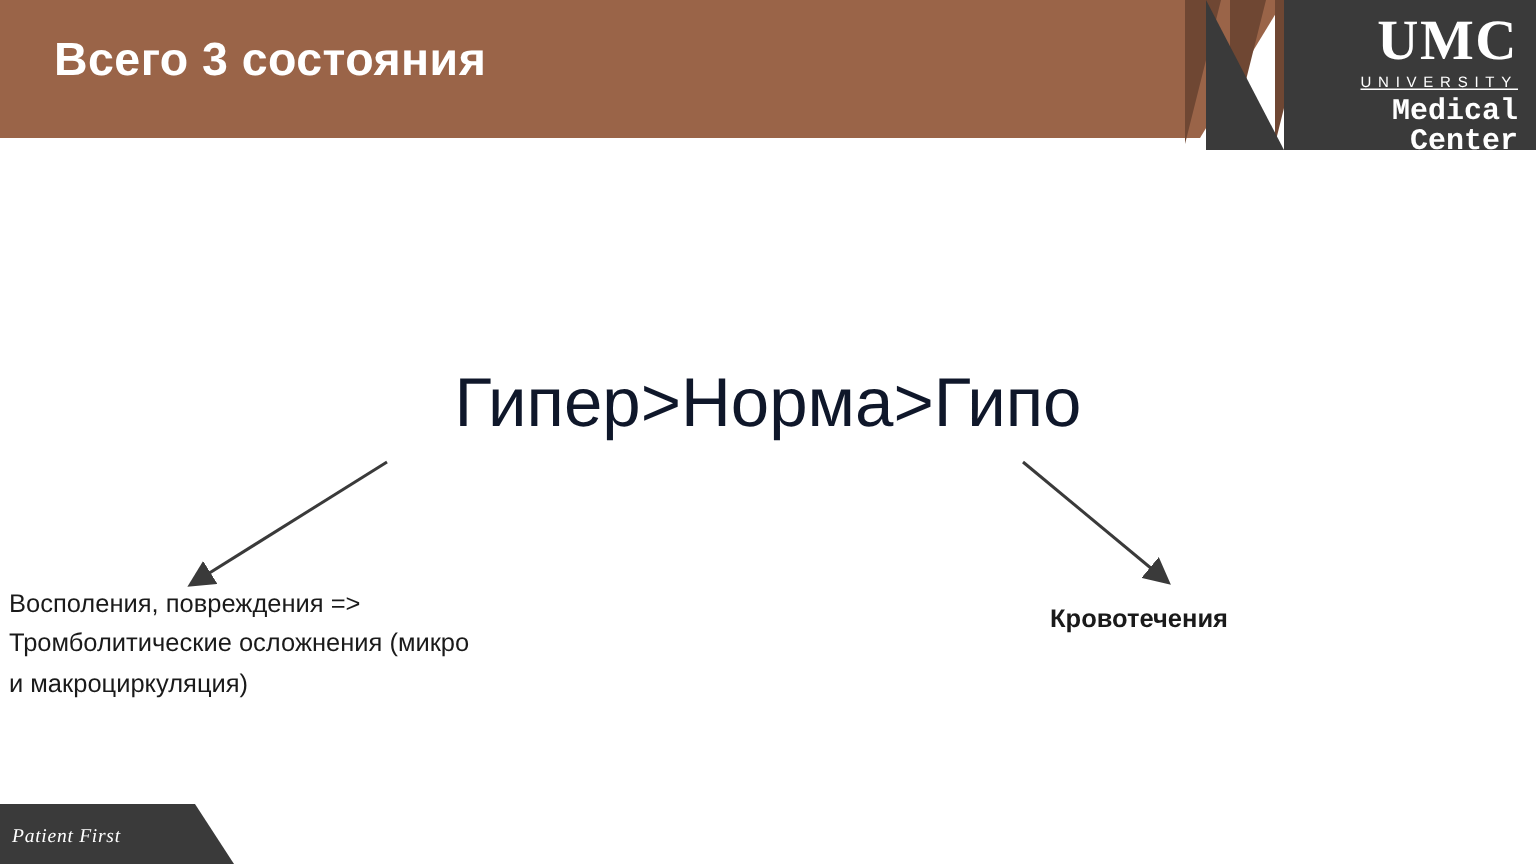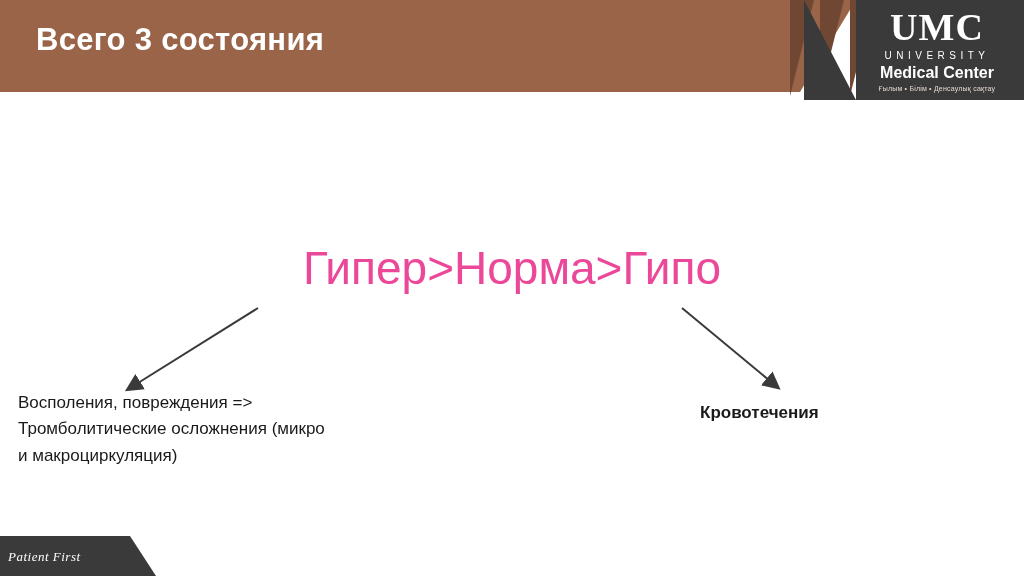--- a/index.html
+++ b/index.html
@@ -97,69 +97,71 @@
     letter-spacing: 0.3px;
     white-space: nowrap;
   }
 
   
   .logo {
     position: absolute;
     top: 8px;
     left: 862px;
     width: 150px;
-    text-align: center;
+    text-align: right;
     color: #ffffff;
     line-height: 1;
   }
   .logo-umc {
     font-family: "Liberation Serif", serif;
     font-size: 38px;
     font-weight: bold;
     letter-spacing: 1px;
   }
   .logo-university {
     font-size: 10px;
     letter-spacing: 4.5px;
     margin-top: 5px;
+    text-decoration: underline;
   }
   .logo-mc {
-    font-size: 16px;
+    font-size: 20px;
     font-weight: bold;
     margin-top: 4px;
+    font-family: Liberation Mono, monospace;
   }
   .logo-kz {
     font-size: 7px;
     letter-spacing: 0.2px;
     margin-top: 4px;
     color: #e8d9d1;
     white-space: nowrap;
   }
 
   
   .main-text {
     position: absolute;
     top: 240px;
     left: 180px;
     width: 664px;
     text-align: center;
     font-size: 46px;
-    color: #ec4899;
+    color: #0f172a;
     line-height: 1.25;
   }
 
   .note {
     position: absolute;
     font-size: 17px;
     color: #1a1a1a;
     line-height: 1.55;
   }
   .note-left {
     top: 390px;
-    left: 18px;
+    left: 6px;
     width: 310px;
     text-align: left;
   }
   .note-right {
     top: 400px;
     left: 700px;
     width: 200px;
     text-align: left;
     font-weight: bold;
   }

